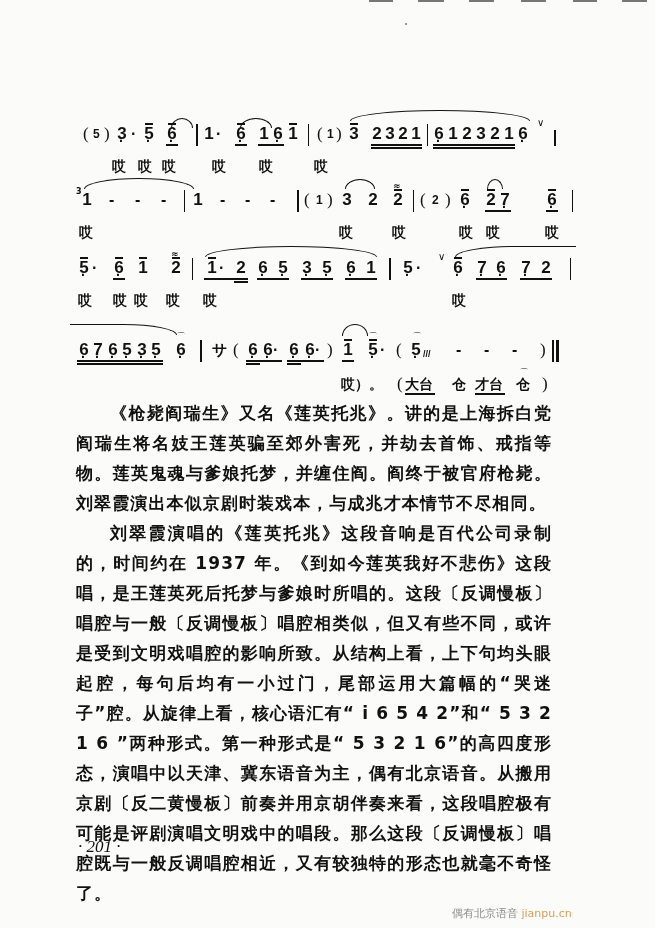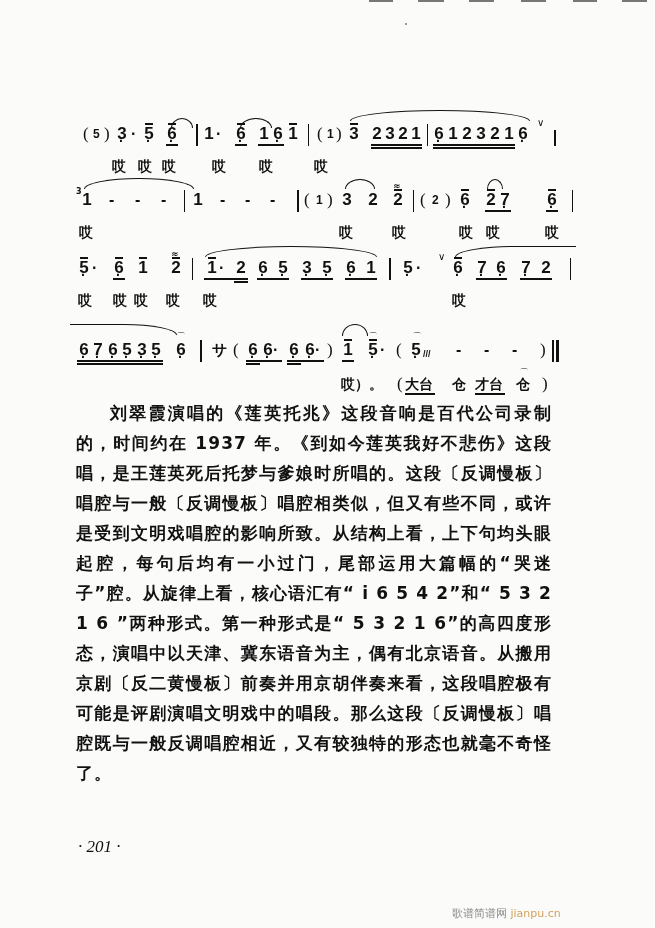--- a/index.html
+++ b/index.html
@@ -258,21 +258,22 @@
   <span class="uline" style="left:405px;top:53px;width:30px;"></span>
   <span class="lyric" style="left:451px;top:36px;">仓</span>
   <span class="lyric" style="left:475px;top:36px;width:34px;text-align:left;">才台</span>
   <span class="uline" style="left:475px;top:53px;width:30px;"></span>
   <span class="fermata" style="left:519px;top:28px;">⌒</span>
   <span class="lyric" style="left:515px;top:36px;">仓</span>
   <span class="paren" style="left:542px;top:34px;">)</span>
 </div>
 
 <div class="prose" style="top:398px;">
+  <p>《枪毙阎瑞生》又名《莲英托兆》。讲的是上海拆白党阎瑞生将名妓王莲英骗至郊外害死，并劫去首饰、戒指等物。莲英鬼魂与爹娘托梦，并缠住阎。阎终于被官府枪毙。刘翠霞演出本似京剧时装戏本，与成兆才本情节不尽相同。</p>
   <p>刘翠霞演唱的《莲英托兆》这段音响是百代公司录制的，时间约在 1937 年。《到如今莲英我好不悲伤》这段唱，是王莲英死后托梦与爹娘时所唱的。这段〔反调慢板〕唱腔与一般〔反调慢板〕唱腔相类似，但又有些不同，或许是受到文明戏唱腔的影响所致。从结构上看，上下句均头眼起腔，每句后均有一小过门，尾部运用大篇幅的“哭迷子”腔。从旋律上看，核心语汇有“ i 6 5 4 2”和“ 5 3 2 1 6 ”两种形式。第一种形式是“ 5 3 2 1 6”的高四度形态，演唱中以天津、冀东语音为主，偶有北京语音。从搬用京剧〔反二黄慢板〕前奏并用京胡伴奏来看，这段唱腔极有可能是评剧演唱文明戏中的唱段。那么这段〔反调慢板〕唱腔既与一般反调唱腔相近，又有较独特的形态也就毫不奇怪了。</p>
 </div>
 
 <div class="page-number">· 201 ·</div>
 
 <div class="watermark">
-  <span>歌谱简谱网</span>
+  <span>偶有北京语音</span>
   <span class="latin">jianpu.cn</span>
 </div>
 
 </body></html>

